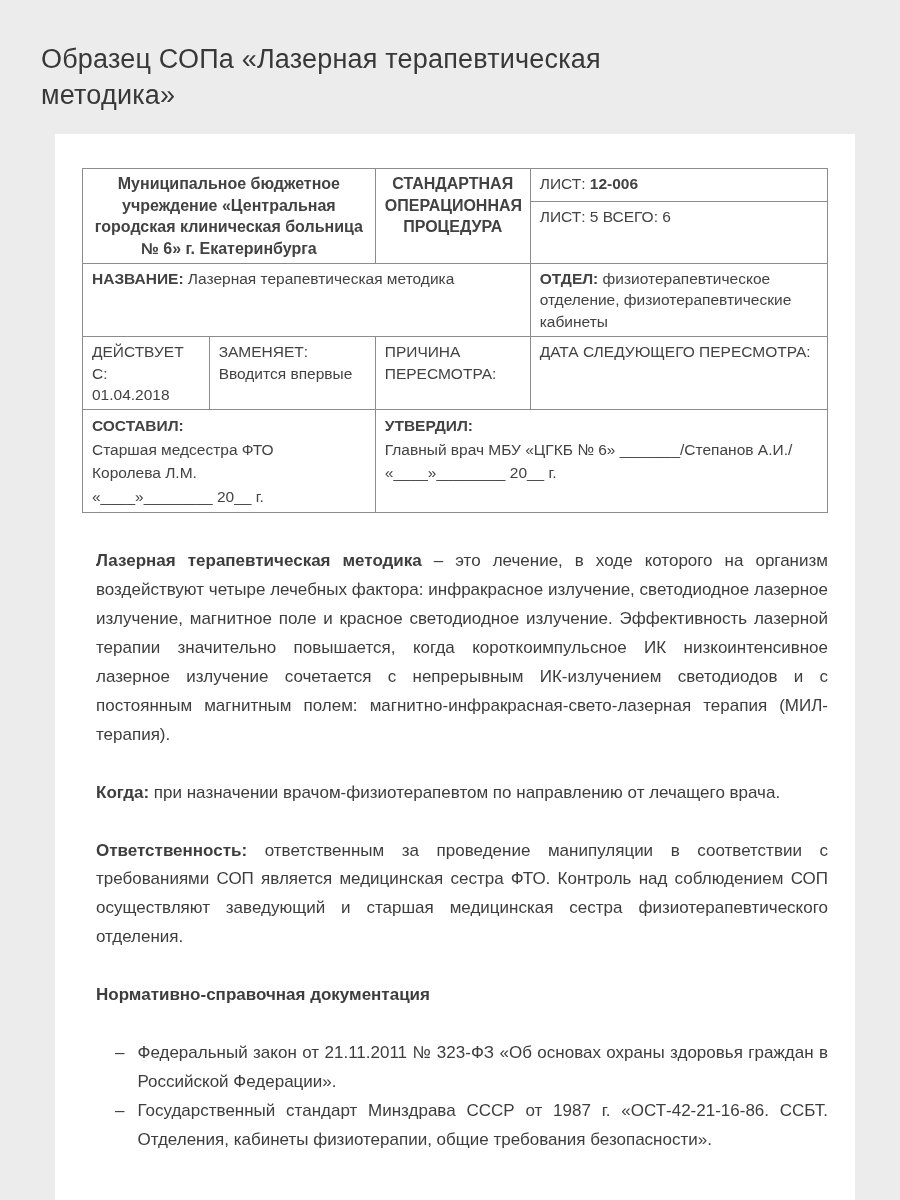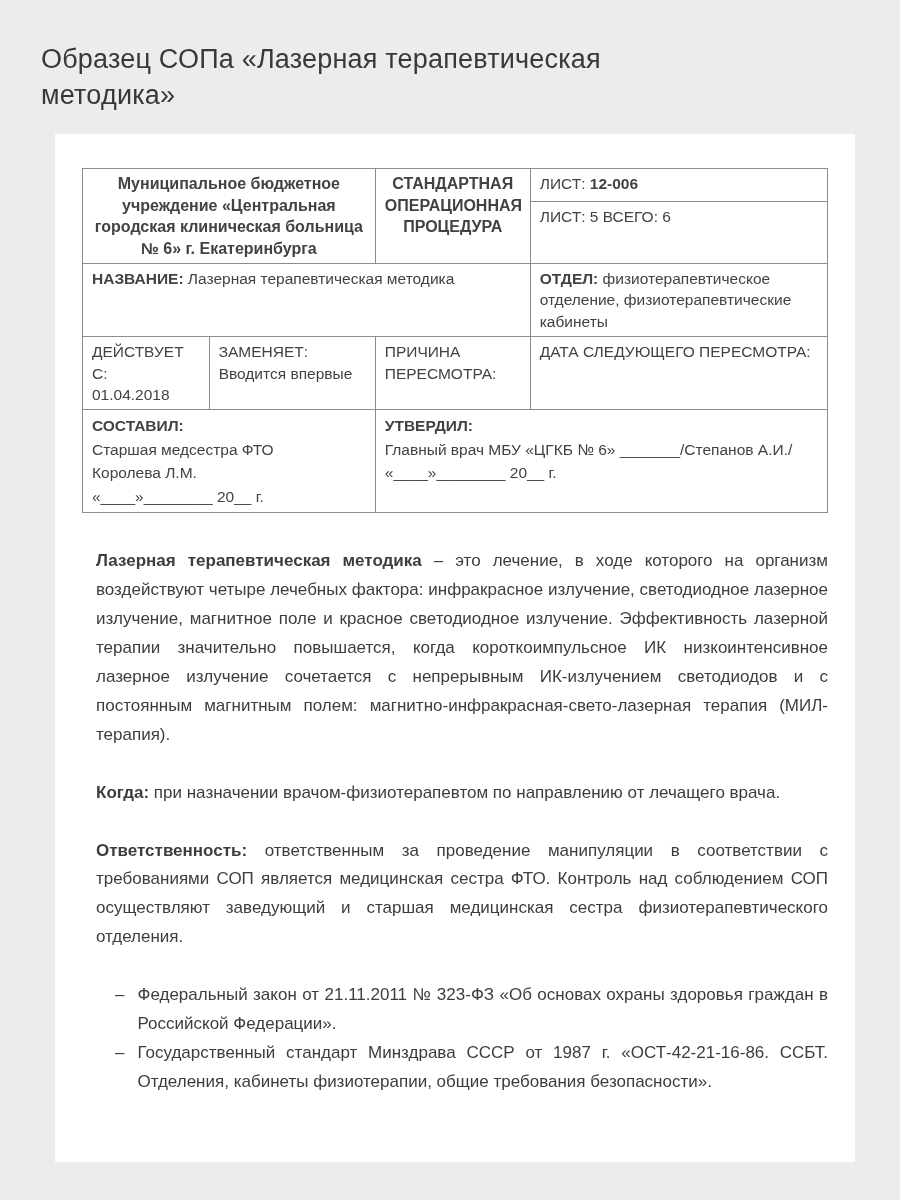--- a/index.html
+++ b/index.html
@@ -169,20 +169,21 @@
     <div class="doc-body">
 
       <p><strong>Лазерная терапевтическая методика</strong> <span>– это лечение, в ходе которого на организм воздействуют четыре лечебных фактора: инфракрасное излучение, светодиодное лазерное излучение, магнитное поле и красное светодиодное излучение. Эффективность лазерной терапии значительно повышается, когда короткоимпульсное ИК низкоинтенсивное лазерное излучение сочетается с непрерывным ИК-излучением светодиодов и с постоянным магнитным полем: магнитно-инфракрасная-свето-лазерная терапия (МИЛ-терапия).</span></p>
 
 
 
       <p><strong>Когда:</strong> <span>при назначении врачом-физиотерапевтом по направлению от лечащего врача.</span></p>
 
       <p><strong>Ответственность:</strong> <span>ответственным за проведение манипуляции в соответствии с требованиями СОП является медицинская сестра ФТО. Контроль над соблюдением СОП осуществляют заведующий и старшая медицинская сестра физиотерапевтического отделения.</span></p>
 
+      <p class="refs-heading">Нормативно-справочная документация</p>
 
       <ul class="refs">
         <li>
           <span class="dash">–</span>
           <span class="li-text">Федеральный закон от 21.11.2011 № 323-ФЗ «Об основах охраны здоровья граждан в Российской Федерации».</span>
         </li>
         <li>
           <span class="dash">–</span>
           <span class="li-text">Государственный стандарт Минздрава СССР от 1987 г. «ОСТ-42-21-16-86. ССБТ. Отделения, кабинеты физиотерапии, общие требования безопасности».</span>
         </li>

